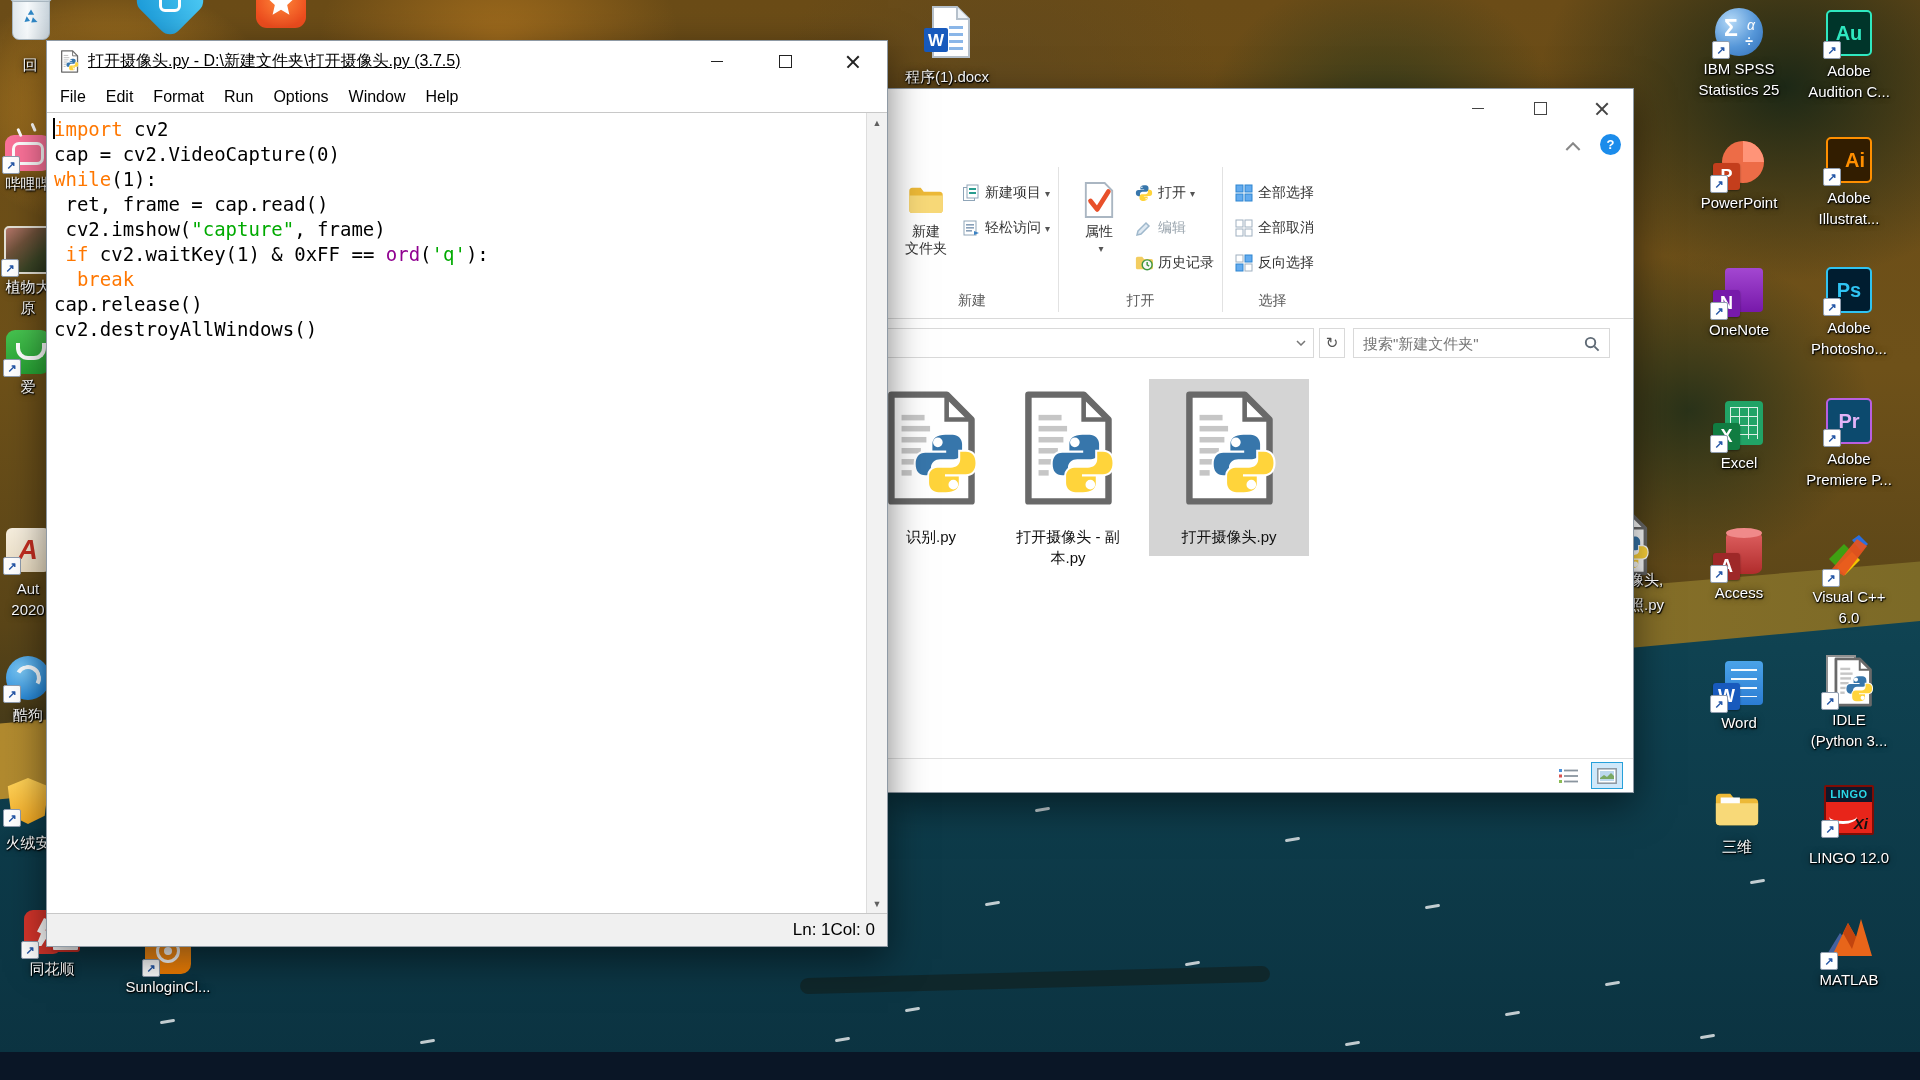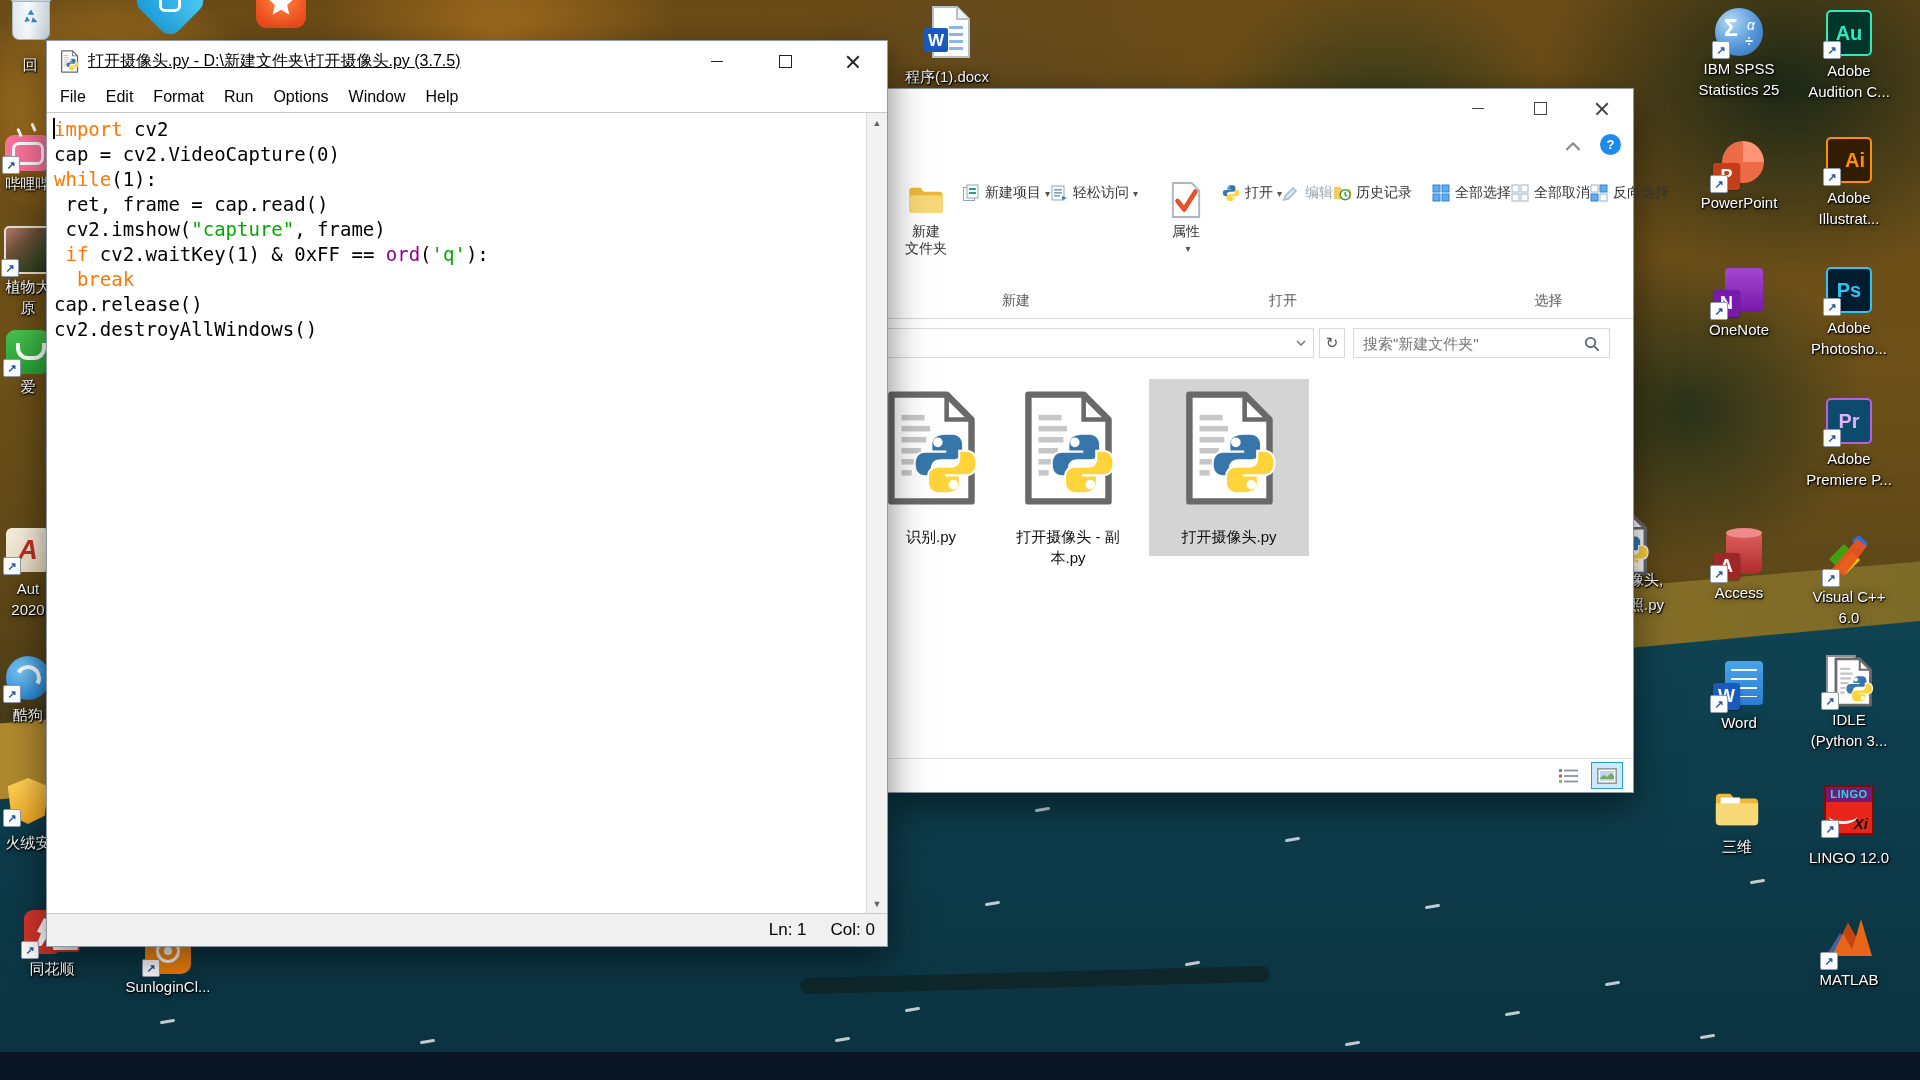--- a/index.html
+++ b/index.html
@@ -52,39 +52,39 @@
   .idle-code{position:absolute;left:0;top:72px;right:20px;bottom:32px;background:#fff;overflow:hidden;
     font-family:"DejaVu Sans Mono",monospace;font-size:19px;line-height:25px;padding:4px 0 0 7px;white-space:pre;color:#000;}
   .code-line{height:25px;}
   .tok-kw{color:var(--kw,#ff7700);} .tok-str{color:var(--str,#00aa00);} .tok-blt{color:var(--blt,#900090);} .tok-p{color:#000;}
   .caret{position:absolute;left:6px;top:77px;width:2px;height:21px;background:#000;z-index:3;}
   .idle-scroll{position:absolute;right:0;top:72px;width:20px;bottom:32px;background:#f2f2f2;border-left:1px solid #ddd;}
   .sarr{position:absolute;left:0;width:100%;height:20px;display:flex;align-items:center;justify-content:center;
     font-size:9px;color:#606060;}
   .sarr-up{top:0;} .sarr-down{bottom:0;}
   .idle-status{position:absolute;left:0;right:0;bottom:0;height:32px;background:#f0f0f0;border-top:1px solid #c8c8c8;
-    display:flex;justify-content:flex-end;align-items:center;gap:24px;padding-right:12px;font-size:17px;color:#000;}
+    display:flex;justify-content:flex-end;align-items:center;padding-right:12px;font-size:17px;color:#000;}
 
   
   .exp-titlebar{height:39px;position:relative;background:#fff;}
   .exp-titlebar .wbtn{width:62px;color:#444;}
   .exp-tabrow{height:33px;position:relative;background:#fff;}
   .tab-chevron{position:absolute;right:52px;top:9px;width:16px;height:12px;}
   .help-btn{position:absolute;right:12px;top:6px;width:21px;height:21px;border-radius:50%;background:#1b8ceb;
     color:#fff;font-size:13px;font-weight:bold;display:flex;align-items:center;justify-content:center;}
   .help-btn::before{content:"?";}
   .exp-ribbon{height:157px;display:flex;padding-left:8px;border-bottom:1px solid #d9d9d9;background:#fff;}
   .rgroup{display:flex;flex-direction:column;}
   .ritems{display:flex;flex:1;}
   .rgl{text-align:center;font-size:14px;color:#5a5a5a;padding:2px 0 8px;}
   .rbig{display:flex;flex-direction:column;align-items:center;width:64px;padding-top:16px;font-size:14px;color:#333;text-align:center;line-height:17px;}
   .rbig .bicon{width:40px;height:42px;display:flex;align-items:flex-end;justify-content:center;margin-bottom:4px;}
   .rbig .bicon svg{width:38px;height:38px;}
   .rbig-label{white-space:pre-line;}
-  .rsmalls{display:flex;flex-direction:row;padding-top:22px;margin-left:4px;font-size:14px;color:#333;}
+  .rsmalls{display:flex;flex-direction:column;padding-top:22px;gap:15px;margin-left:4px;font-size:14px;color:#333;}
   .rsmall{display:flex;align-items:center;white-space:nowrap;height:20px;}
   .rsmall .ric{width:18px;height:18px;margin-right:5px;display:inline-flex;}
   .rsmall .ric svg{width:100%;height:100%;}
   .disabled{color:#9aa5ae;}
   .ddv{margin-left:4px;font-size:10px;color:#555;}
   .ddv::before{content:"▾";}
   .rsep{width:1px;background:#e2e2e2;margin:6px 8px 6px 8px;}
   .exp-addr{position:relative;height:48px;border-bottom:1px solid #eee;background:#fff;}
   .addr-field{position:absolute;left:-2px;top:9px;width:430px;height:30px;border:1px solid #d9d9d9;background:#fff;
     display:flex;align-items:center;justify-content:flex-end;box-sizing:border-box;}
@@ -176,21 +176,21 @@
   .wd-back{position:absolute;right:2px;top:1px;width:38px;height:44px;border-radius:4px;background:linear-gradient(#4aa3e8,#2b7cd3);}
   .wd-back::before{content:"";position:absolute;inset:8px 6px;background:linear-gradient(rgba(255,255,255,.95) 2px,transparent 2px) 0 0/100% 9px;}
   .wd-tile{background:#185abd;}
   .k-adobe{width:46px;height:46px;border-radius:5px;display:flex;align-items:center;justify-content:center;
     font-weight:bold;font-size:20px;box-sizing:border-box;}
   .au{background:#00352a;border:2px solid #2fe8c0;color:#2fe8c0;}
   .ai{background:#321d00;border:2px solid #ff8f00;color:#ff8f00;padding-left:12px;}
   .ps{background:#001d30;border:2px solid #2fc3f2;color:#2fc3f2;}
   .pr{background:#0c4a6e;border:2px solid #b95fe0;color:#e3b3f7;}
   .k-lingo{width:46px;height:46px;background:#e8251a;border:2px solid #7e0d06;position:relative;border-radius:2px;overflow:hidden;}
-  .lg-top{position:absolute;top:0;left:0;right:0;height:15px;background:#701a75;color:#2ad8e8;
+  .lg-top{position:absolute;top:0;left:0;right:0;height:15px;background:#0f172a;color:#2ad8e8;
     font-size:11px;font-weight:800;text-align:center;line-height:15px;letter-spacing:.5px;}
   .lg-xi{position:absolute;right:4px;bottom:1px;font-size:15px;font-weight:800;color:#111;font-style:italic;}
   .k-lingo::after{content:"";position:absolute;left:3px;bottom:9px;width:28px;height:12px;
     border-bottom:3px solid #fff;border-radius:50%;}
   .k-idle{width:50px;height:52px;position:relative;}
   .k-idle .pg2{position:absolute;left:2px;top:0;width:26px;height:36px;background:#fff;border:2px solid #909090;}
   .k-idle svg{position:absolute;right:0;bottom:0;width:42px;height:50px;}
   .k-bluedia{width:54px;height:54px;border-radius:12px;background:linear-gradient(200deg,#4ecbf5,#1b9ad8);
     transform:rotate(45deg);position:relative;}
   .k-bluedia::before{content:"";position:absolute;inset:16px;border:3px solid #fff;border-radius:6px;transform:rotate(-45deg);}
@@ -643,20 +643,30 @@
     <div class="desk" style="left: 1675px; top: 267px; width: 128px;">
       <div class="dicon">
         <div class="k-office">
           <div class="on-back"></div>
           <div class="off-tile on-tile">N</div>
         </div>
         <div class="shortcut"></div>
       </div>
       <div class="dlabel" style="margin-top: 2px;">OneNote</div>
     </div>
+    <div class="desk" style="left: 1675px; top: 400px; width: 128px;">
+      <div class="dicon">
+        <div class="k-office">
+          <div class="xl-back"></div>
+          <div class="off-tile xl-tile">X</div>
+        </div>
+        <div class="shortcut"></div>
+      </div>
+      <div class="dlabel" style="margin-top: 2px;">Excel</div>
+    </div>
     <div class="desk" style="left: 1675px; top: 660px; width: 128px;">
       <div class="dicon">
         <div class="k-office">
           <div class="wd-back"></div>
           <div class="off-tile wd-tile">W</div>
         </div>
         <div class="shortcut"></div>
       </div>
       <div class="dlabel" style="margin-top: 2px;">Word</div>
     </div>

